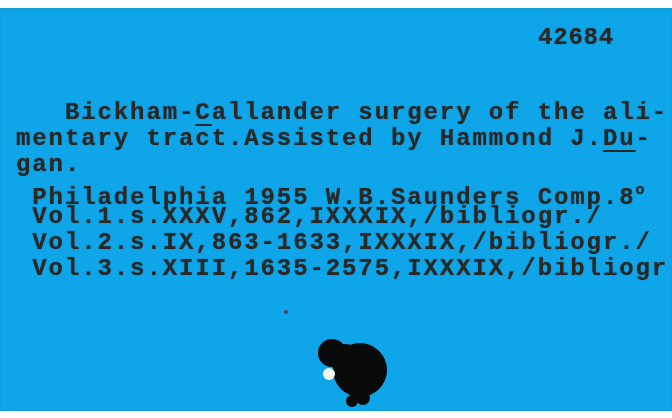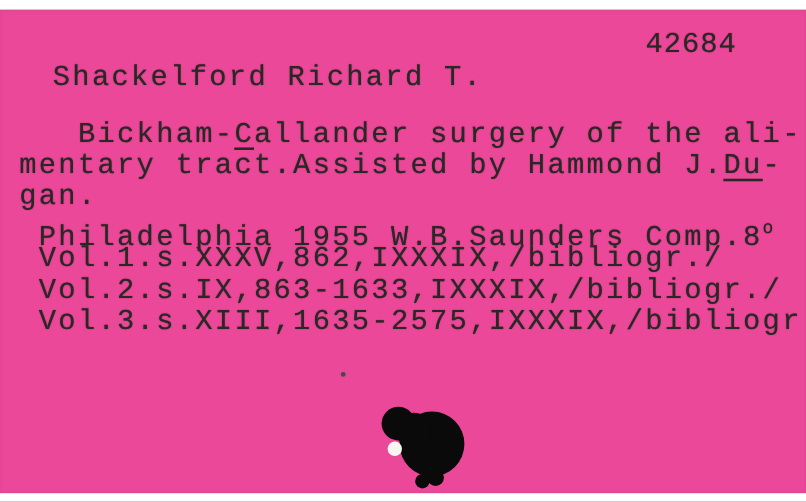--- a/index.html
+++ b/index.html
@@ -3,23 +3,24 @@
 <meta charset="utf-8">
 <style>
   html,body{margin:0;padding:0;}
   body{
     width:672px;height:418px;position:relative;overflow:hidden;
     background:#ffffff;
     font-family:"Liberation Mono","DejaVu Sans Mono",monospace;
   }
   .card{
     position:absolute;left:0;right:0;top:8px;bottom:7px;
-    background:#ec4899;
+    background:#0ea5e9;
     box-shadow:inset 0 2px 3px rgba(90,85,80,0.10), inset 0 -1px 2px rgba(90,85,80,0.07);
     color:#2a2825;
+    font-weight:bold;
   }
   .type{
     font-size:24px;line-height:26px;letter-spacing:1.9px;
     white-space:pre;
     text-shadow:0 0 1px rgba(35,33,30,0.65);
   }
   .call-number{position:absolute;left:538px;top:17px;letter-spacing:0.8px;}
   .heading{position:absolute;left:44px;top:45px;}
   .paragraph{position:absolute;left:16px;top:92px;}
   .paragraph .line{height:26px;}
@@ -35,21 +36,20 @@
     border-radius:50%;background:#4a4744;
   }
 </style>
 </head>
 <body>
 
 <div class="card">
 
   <div class="type call-number">42684</div>
 
-  <div class="type heading">Shackelford Richard T.</div>
 
   <div class="type paragraph"><div class="line"><span>   Bickham-</span><span class="u">C</span><span>allander surgery of the ali-</span></div><div class="line"><span>mentary tract.Assisted by Hammond J.</span><span class="u">Du</span><span>-</span></div><div class="line"><span>gan.</span></div><div class="line"><span> Philadelphia 1955 W.B.Saunders Comp.8</span><span class="sup">o</span></div><div class="line"><span> Vol.1.s.XXXV,862,IXXXIX,/bibliogr./</span></div><div class="line"><span> Vol.2.s.IX,863-1633,IXXXIX,/bibliogr./</span></div><div class="line"><span> Vol.3.s.XIII,1635-2575,IXXXIX,/bibliogr</span></div></div>
 
   <svg class="ink-blot" width="100" height="90" viewBox="0 0 100 90" aria-hidden="true">
     <g fill="#0a0a0a">
       <circle cx="60" cy="47" r="27"></circle>
       <circle cx="32" cy="30" r="14"></circle>
       <circle cx="45" cy="36" r="15"></circle>
       <circle cx="52" cy="78" r="6"></circle>
       <circle cx="63" cy="75" r="7"></circle>

